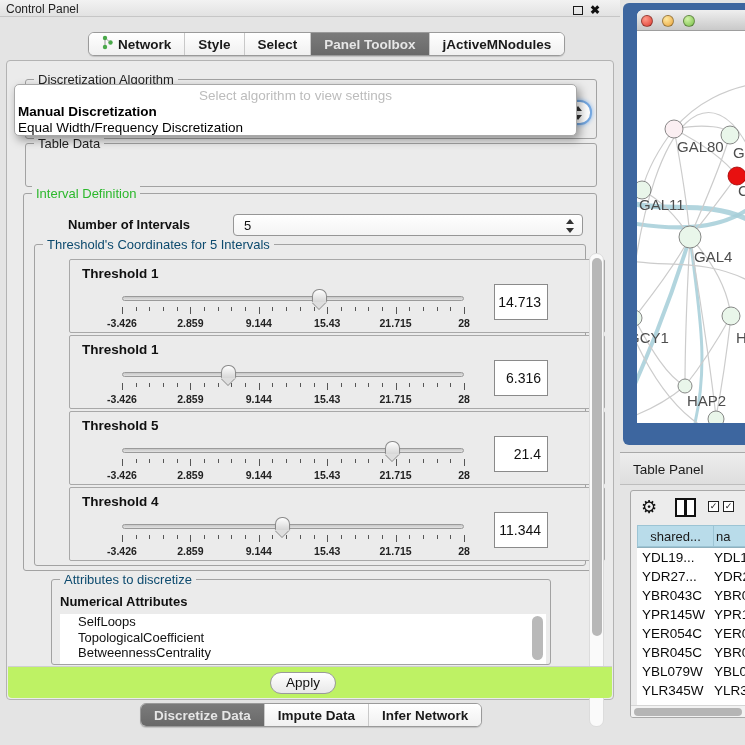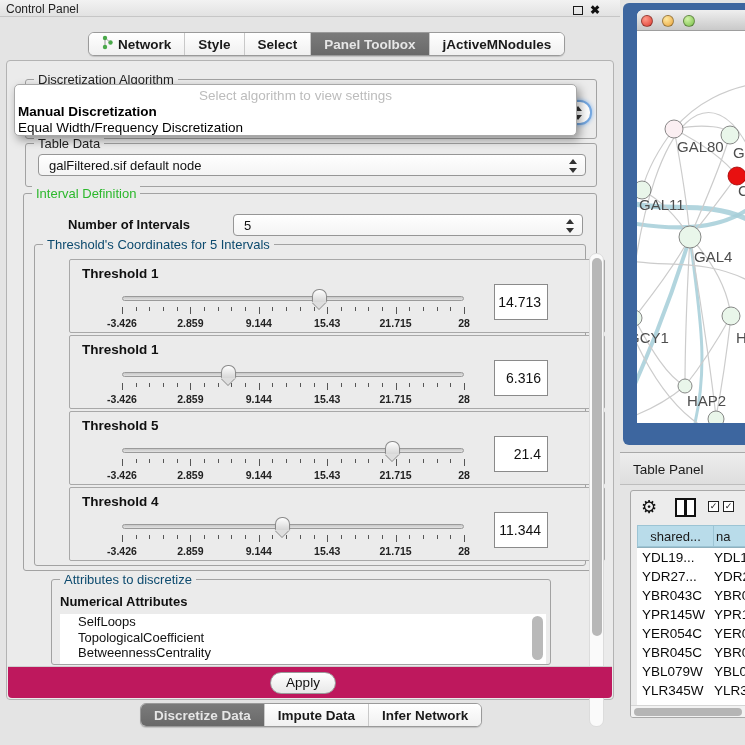--- a/index.html
+++ b/index.html
@@ -54,21 +54,21 @@
   .thr-value { position:absolute; left:424px; top:24px; width:54px; height:36px; background:#fff; border:1px solid #8a8a8a; font-size:14px; text-align:right; padding:9px 6px 0 0; }
 
   
   .attr-list { position:absolute; left:8px; top:34px; width:486px; height:50px; background:#fff; overflow:hidden; }
   .attr-item { padding-left:18px; font-size:13px; height:15.5px; line-height:15.5px; color:#111; }
   .vscroll-mini { position:absolute; right:3px; top:2px; width:11px; height:44px; background:#b9b9b9; border-radius:6px; }
 
   .main-vscroll { position:absolute; left:582px; top:192px; width:15px; height:474px; background:#fafafa; border:1px solid #dcdcdc; border-radius:7px; }
   .main-vscroll .th { position:absolute; left:1.5px; top:4px; width:10px; height:378px; background:#b7b7b7; border-radius:6px; }
 
-  .apply-band { position:absolute; left:1px; right:1px; bottom:1px; height:32px; background:#be185d; border-top:1px solid #cfcfcf; border-radius:0 0 4px 4px; }
+  .apply-band { position:absolute; left:1px; right:1px; bottom:1px; height:32px; background:#bef264; border-top:1px solid #cfcfcf; border-radius:0 0 4px 4px; }
   .apply-btn { position:absolute; left:262px; top:5px; width:66px; height:22px; background:linear-gradient(#ffffff,#e8e8e8); border:1px solid #9a9a9a; border-radius:11px; font-size:13.5px; text-align:center; line-height:20px; }
 
   
   .net-frame { position:absolute; left:623px; top:3px; width:122px; height:442px; background:#3d669f; border-radius:6px 0 0 6px; }
   .net-window { position:absolute; left:14px; top:7px; width:108px; height:413px; border-radius:6px 0 0 0; overflow:hidden; background:#fff; }
   .mac-titlebar { position:absolute; left:0; top:0; right:0; height:21px; background:linear-gradient(#efefef,#c9c9c9); border-bottom:1px solid #9e9e9e; }
   .light { position:absolute; top:4.5px; width:12px; height:12px; border-radius:50%; border:0.5px solid rgba(0,0,0,.35); }
   .light.red { left:4px; background:radial-gradient(circle at 35% 30%, #ff9a8a, #dd3a30); }
   .light.yellow { left:25px; background:radial-gradient(circle at 35% 30%, #ffe9a0, #e9a33c); }
   .light.green { left:46px; background:radial-gradient(circle at 35% 30%, #d2f3a8, #77bf47); }
@@ -134,24 +134,20 @@
 
   <div class="group" style="left:18px; top:18px; width:572px; height:60px;">
     <span class="gtitle dark">Discretization Algorithm</span>
     <div class="focus-combo" style="left:8px; top:20px; width:558px;">
       <span class="spin"></span>
     </div>
   </div>
 
   <div class="group" style="left:18px; top:82px; width:572px; height:44px;">
     <span class="gtitle dark">Table Data</span>
-    <div class="combo" style="left:12px; top:10px; width:548px;">
-      <span class="cv">galFiltered.sif default node</span>
-      <span class="spin"></span>
-    </div>
   </div>
 
   <div class="group" style="left:16px; top:132px; width:574px; height:378px;">
     <span class="gtitle green">Interval Definition</span>
     <span style="position:absolute; left:44px; top:23px; font-weight:bold;">Number of Intervals</span>
     <div class="combo" style="left:209px; top:20px; width:350px;">
       <span class="cv">5</span>
       <span class="spin"></span>
     </div>
 

